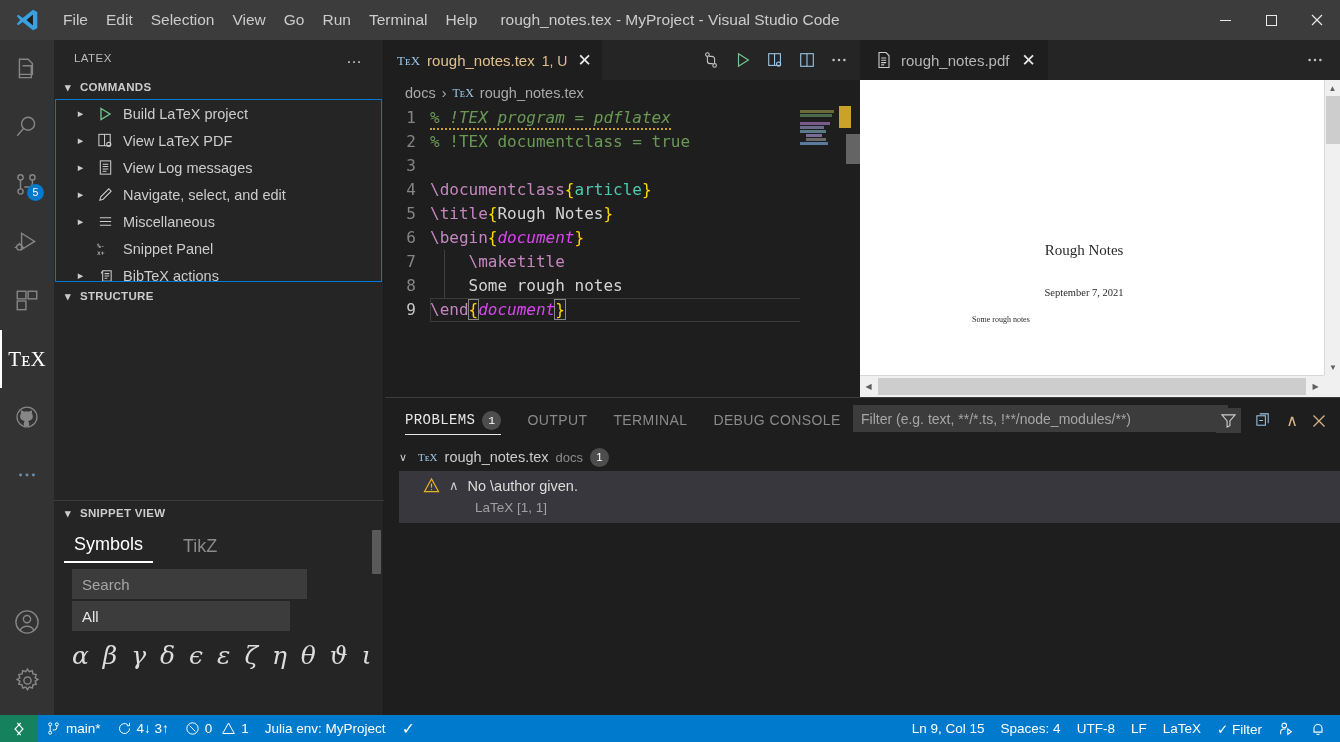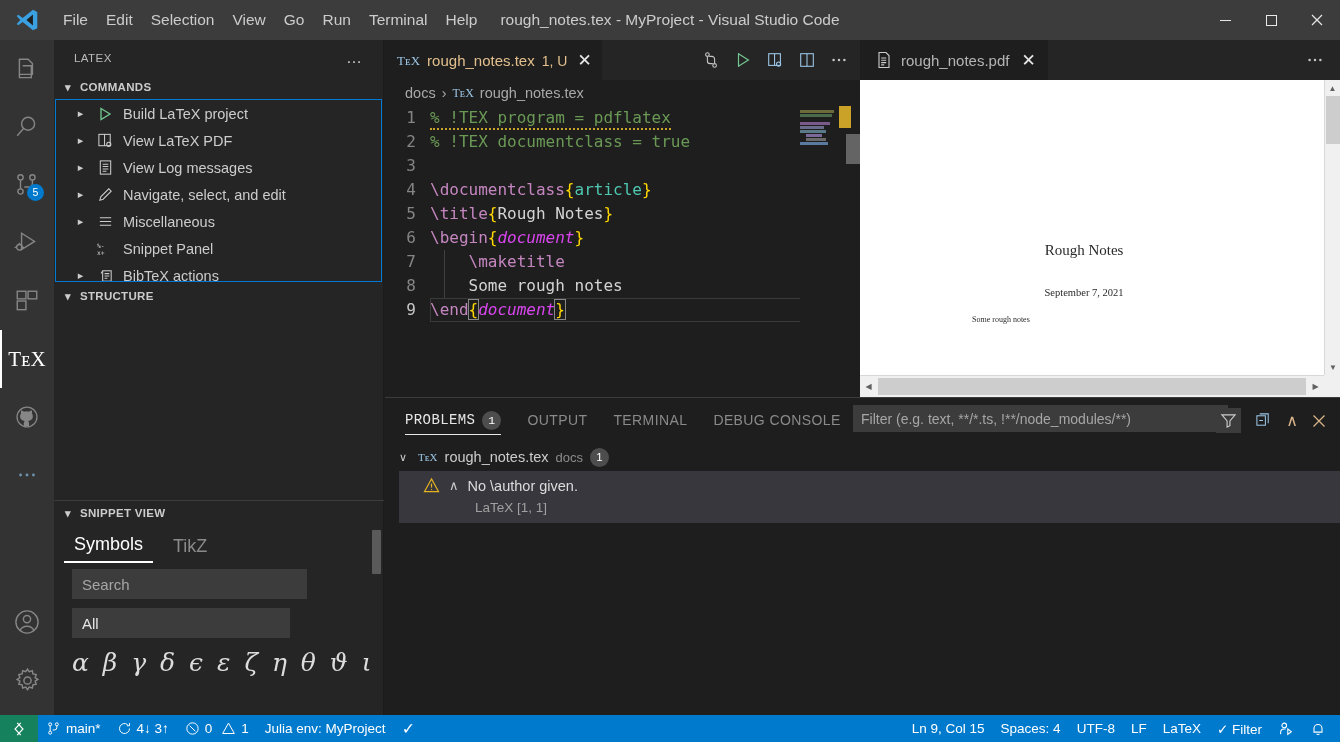--- a/index.html
+++ b/index.html
@@ -77,33 +77,33 @@
     font-size: 14.5px; color: #cccccc; cursor: pointer; white-space: nowrap;
   }
   .cmd-arrow { width: 13px; font-size: 11px; color: #cccccc; text-align: center; }
   .cmd-ico { width: 22px; display: flex; align-items: center; justify-content: center; }
   .structure-head { margin-top: 2px; }
 
   .snippet-wrap {
     position: absolute; left: 0; bottom: 0; width: 330px; height: 215px;
     border-top: 1px solid #3c3c3c;
   }
-  .tabs-row { display: flex; align-items: flex-end; padding: 0 10px; height: 38px; gap: 10px; }
+  .tabs-row { display: flex; align-items: flex-end; padding: 0 10px; height: 38px; gap: 20px; }
   .snip-tab {
     font-size: 18px; color: #8a8a8a; padding: 0 10px 6px 10px; cursor: pointer;
   }
   .snip-tab.active { color: #ffffff; border-bottom: 2px solid #ffffff; }
   .search-box {
     margin: 6px 18px 0 18px; height: 30px; background: #3c3c3c; border: none;
     color: #cccccc; font-size: 15px; padding: 0 10px; width: 235px; outline: none;
     font-family: "Liberation Sans", sans-serif;
   }
   .search-box::placeholder { color: #a6a6a6; }
   .select-box {
-    margin: 9px 18px 0 18px; height: 30px; width: 218px; background: #3c3c3c;
+    margin: 2px 18px 0 18px; height: 30px; width: 218px; background: #3c3c3c;
     color: #e6e6e6; font-size: 15px; border: none; padding: 4px 10px; outline: none;
     -webkit-appearance: none; appearance: none;
     font-family: "Liberation Sans", sans-serif;
   }
   .greek {
     margin: 10px 0 0 18px; font-family: "DejaVu Serif", serif; font-style: italic;
     font-size: 25px; color: #dcdcdc; letter-spacing: 3px; white-space: nowrap;
   }
   .sb-scroll {
     position: absolute; right: 2px; top: 490px; width: 9px; height: 44px;
@@ -143,20 +143,21 @@
   .ln.cur { color: #c6c6c6; }
   .ctext { white-space: pre; color: #d4d4d4; }
   .kw { color: #c586c0; }
   .cm { color: #6a9955; }
   .br { color: #ffd700; }
   .id { color: #4ec9b0; }
   .cls { color: #d946ef; font-style: italic; }
   .squiggle {
     border-bottom: 2px dotted #c9a227;
     padding-bottom: 1px;
+    font-style: italic;
   }
   .indent-guide {
     position: absolute; left: 59px; width: 1px; background: #404040;
   }
   .cur-line-border {
     position: absolute; left: 45px; right: 33px; height: 24px; border: 1px solid #3a3a3a;
   }
   .brkt { outline: 1px solid #888; }
   .minimap {
     position: absolute; right: 22px; top: 0; width: 38px; height: 291px; background: #1e1e1e;

